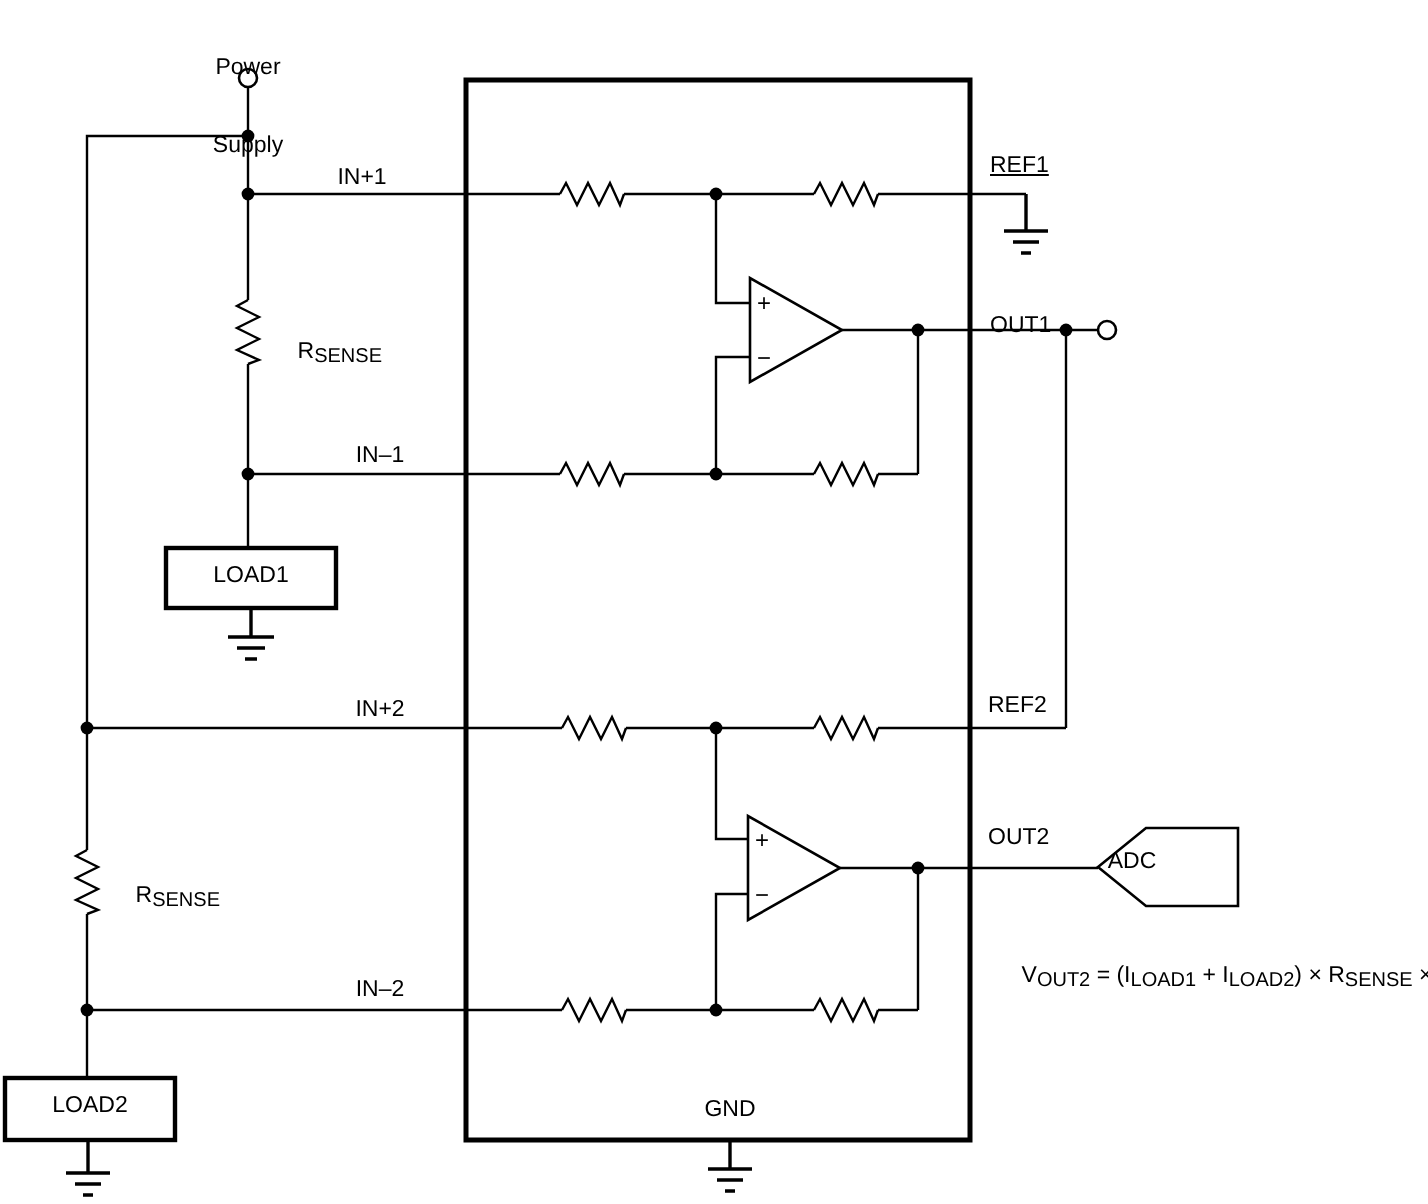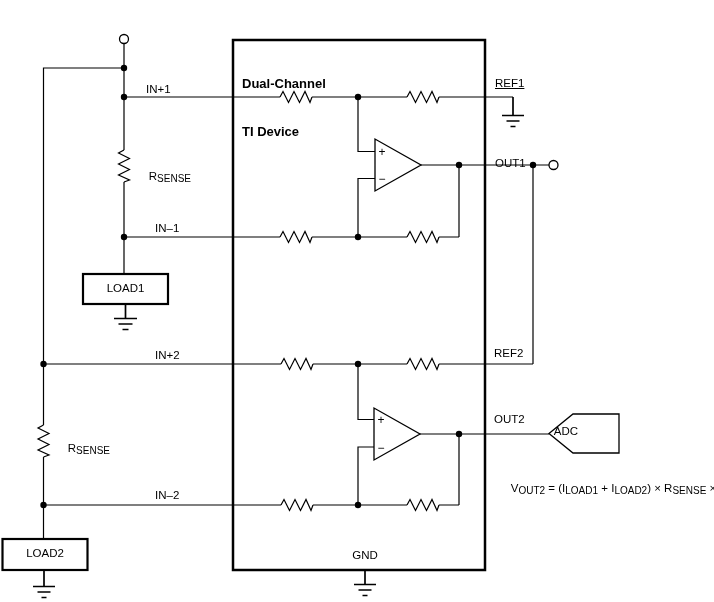--- a/index.html
+++ b/index.html
@@ -17,21 +17,21 @@
     font-size:11.5px;
     line-height:13px;
     color:#000;
     white-space:pre;
   }
   .label .sub{
     font-size:10px;
     vertical-align:-2px;
   }
   .center{text-align:center;}
-  .right{text-align:left;}
+  .right{text-align:center;}
   .bold{font-weight:bold;font-size:13px;line-height:16px;}
 </style>
 </head>
 <body>
 
 <div id="stage">
 
   <svg id="schematic" width="714" height="602" viewBox="0 0 714 602">
     <defs>
       <polyline id="hres" points="0,0 3,-5.5 8.5,5.5 14,-5.5 19.5,5.5 25,-5.5 30,5.5 32,0" fill="none" stroke="#000" stroke-width="1.2"></polyline>
@@ -102,25 +102,25 @@
       <circle cx="358" cy="97" r="3.2"></circle>
       <circle cx="358" cy="237" r="3.2"></circle>
       <circle cx="459" cy="165" r="3.2"></circle>
       <circle cx="533" cy="165" r="3.2"></circle>
       <circle cx="358" cy="364" r="3.2"></circle>
       <circle cx="358" cy="505" r="3.2"></circle>
       <circle cx="459" cy="434" r="3.2"></circle>
     </g>
   </svg>
 
+  <div class="label center" style="left:84px;top:2px;width:80px;">
+    <div>Power</div>
+    <div>Supply</div>
+  </div>
 
-  <div class="label bold" style="left:242px;top:44px;">
-    <div>Dual-Channel</div>
-    <div>TI Device</div>
-  </div>
 
   <div class="label right" style="left:146px;top:83px;width:70px;">IN+1</div>
   <div class="label right" style="left:155px;top:222px;width:70px;">IN–1</div>
   <div class="label right" style="left:155px;top:349px;width:70px;">IN+2</div>
   <div class="label right" style="left:155px;top:489px;width:70px;">IN–2</div>
 
   <div class="label" style="left:495px;top:77px;text-decoration:underline;">REF1</div>
   <div class="label" style="left:495px;top:139px;margin-top:18px;">OUT1</div>
   <div class="label" style="left:494px;top:347px;">REF2</div>
   <div class="label" style="left:494px;top:413px;">OUT2</div>

